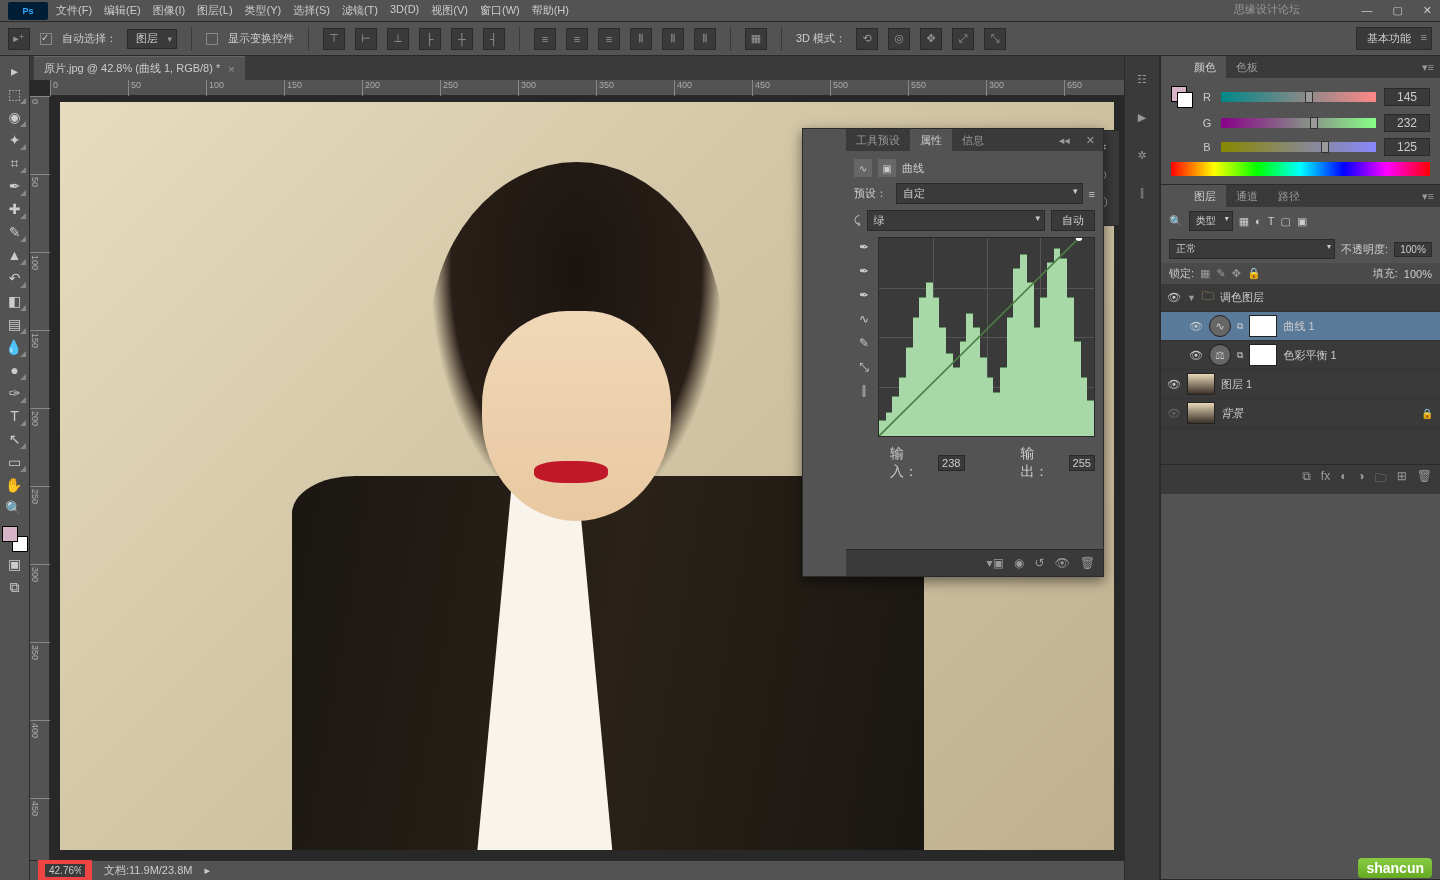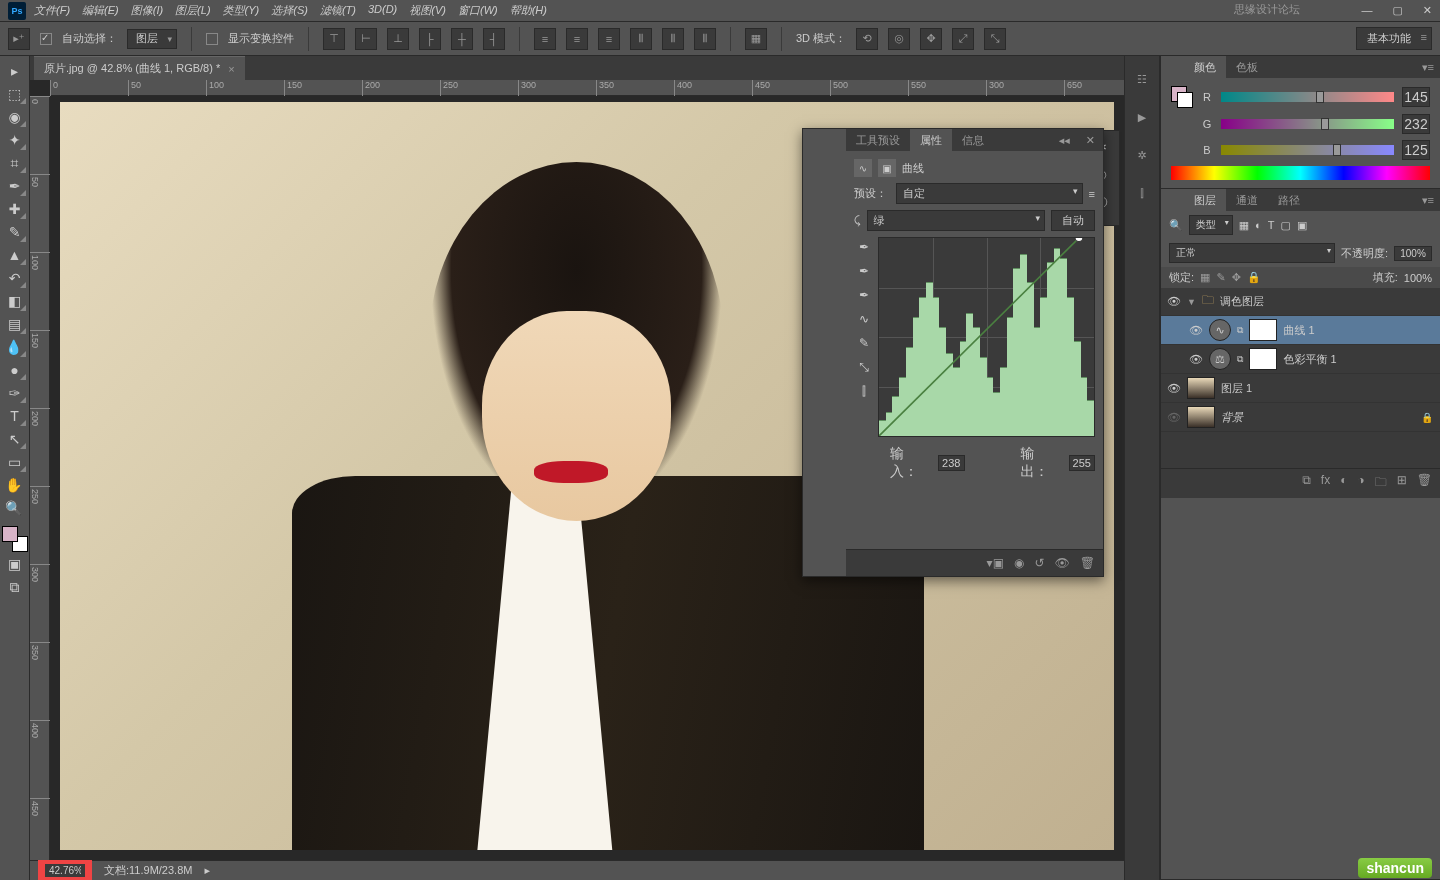--- a/index.html
+++ b/index.html
@@ -1,20 +1,20 @@
 <!DOCTYPE html>
 <html><head>
 <meta charset="utf-8">
 <style>
 * { margin:0; padding:0; box-sizing:border-box; font-family:"Microsoft YaHei",Arial,sans-serif; font-size:11px; color:#ccc; }
 body { background:#535353; width:1440px; height:880px; overflow:hidden; position:relative; }
 .topbar { height:22px; background:#535353; display:flex; align-items:center; padding:0 8px; border-bottom:1px solid #2a2a2a; }
-.ps-logo { width:18px; height:18px; background:#001e36; color:#31a8ff; display:flex; align-items:center; justify-content:center; font-weight:bold; font-size:9px; margin-right:8px; border-radius:2px; }
+.ps-logo { width:40px; height:18px; background:#001e36; color:#31a8ff; display:flex; align-items:center; justify-content:center; font-weight:bold; font-size:9px; margin-right:8px; border-radius:2px; }
 .menubar { display:flex; gap:12px; flex:1; }
-.menubar span { cursor:pointer;font-style:italic; }
+.menubar span { cursor:pointer; }
 .win-controls { display:flex; gap:20px; color:#999; }
 .win-controls span { cursor:pointer; }
 .optbar { height:34px; background:#535353; display:flex; align-items:center; padding:0 8px; gap:10px; border-bottom:1px solid #2a2a2a; }
 .optbar .sel { background:#3a3a3a; border:1px solid #2a2a2a; padding:2px 18px 2px 8px; position:relative; height:20px; display:flex; align-items:center; }
 .optbar .sel::after { content:"▾"; position:absolute; right:4px; color:#999; font-size:9px; }
 .optbar .chk { width:12px; height:12px; border:1px solid #888; display:inline-block; position:relative; }
 .optbar .chk.on::after { content:"✓"; position:absolute; top:-2px; left:0; color:#ccc; font-size:10px; }
 .optbar .icobtn { width:22px; height:22px; background:#3a3a3a; border:1px solid #2a2a2a; display:flex; align-items:center; justify-content:center; color:#999; cursor:pointer; }
 .optbar .sep { width:1px; height:24px; background:#3a3a3a; margin:0 4px; }
 .workspace-sel { margin-left:auto; background:#3a3a3a; border:1px solid #2a2a2a; padding:3px 20px 3px 10px; position:relative; }
@@ -54,21 +54,21 @@
 .panel-tabs .ptab.active { background:#535353; color:#ccc; }
 .panel-tabs .menu-ic { margin-left:auto; padding:0 6px; color:#999; cursor:pointer; }
 .color-panel { padding:8px 10px; }
 .color-row { display:flex; align-items:center; gap:8px; margin-bottom:6px; }
 .color-row .lab { width:12px; text-align:center; }
 .slider { flex:1; height:10px; position:relative; }
 .slider.r { background:linear-gradient(90deg,#088,#f88); }
 .slider.g { background:linear-gradient(90deg,#808,#8f8); }
 .slider.b { background:linear-gradient(90deg,#880,#88f); }
 .slider .thumb { position:absolute; top:-1px; width:8px; height:12px; background:#999; border:1px solid #333; transform:translateX(-50%); }
-.color-row .val { width:28px; background:#3a3a3a; border:1px solid #2a2a2a; text-align:center; font-size:14px; padding:1px; }
+.color-row .val { width:46px; background:#3a3a3a; border:1px solid #2a2a2a; text-align:center; font-size:12px; padding:1px; }
 .spectrum { height:14px; margin-top:4px; background:linear-gradient(90deg,#f00,#ff0,#0f0,#0ff,#00f,#f0f,#f00); }
 .layer-opts { padding:4px 8px; display:flex; align-items:center; gap:6px; }
 .layer-opts .dd { background:#3a3a3a; border:1px solid #2a2a2a; padding:2px 16px 2px 6px; position:relative; font-size:10px; }
 .layer-opts .dd::after { content:"▾"; position:absolute; right:3px; font-size:8px; }
 .layer-opts .nin { width:38px; background:#3a3a3a; border:1px solid #2a2a2a; font-size:10px; text-align:center; padding:1px; }
 .layer-lockrow { padding:3px 8px; display:flex; align-items:center; gap:6px; background:#4a4a4a; }
 .layer-lockrow .ic { font-size:11px; color:#999; cursor:pointer; }
 .layer-list { background:#3a3a3a; min-height:180px; }
 .layer-row { display:flex; align-items:center; padding:3px 6px; gap:6px; border-bottom:1px solid #333; cursor:pointer; }
 .layer-row.sel { background:#5a7a9a; }

